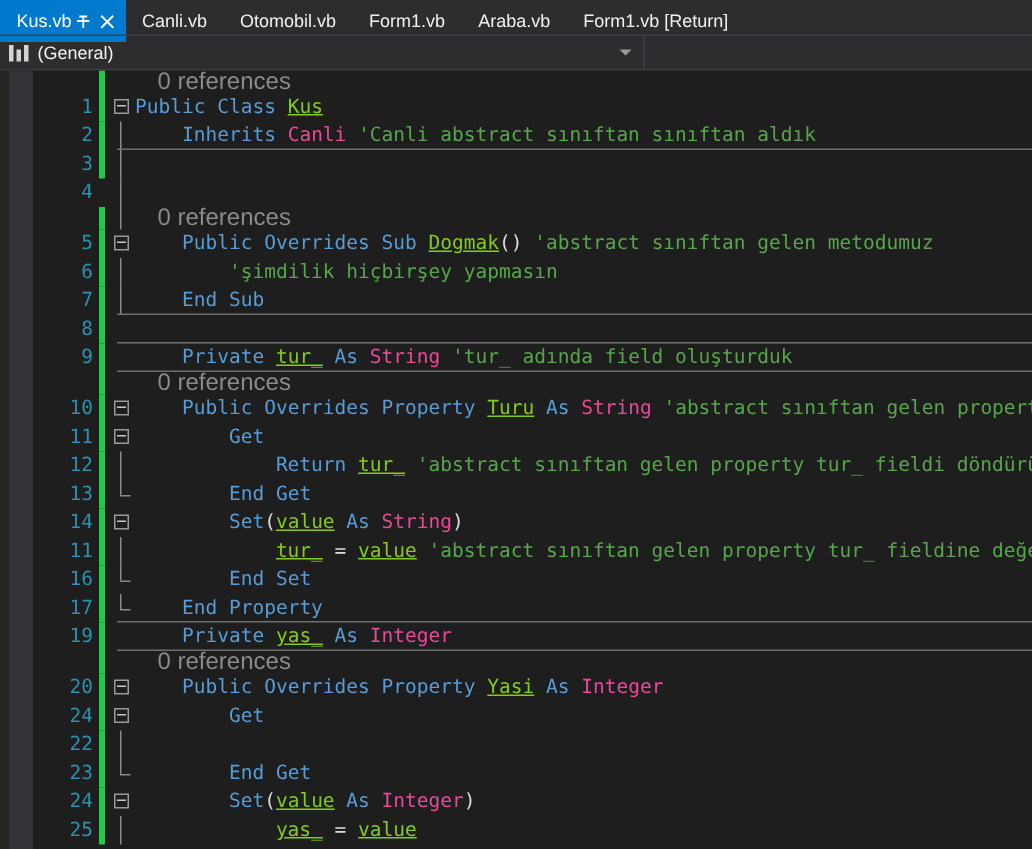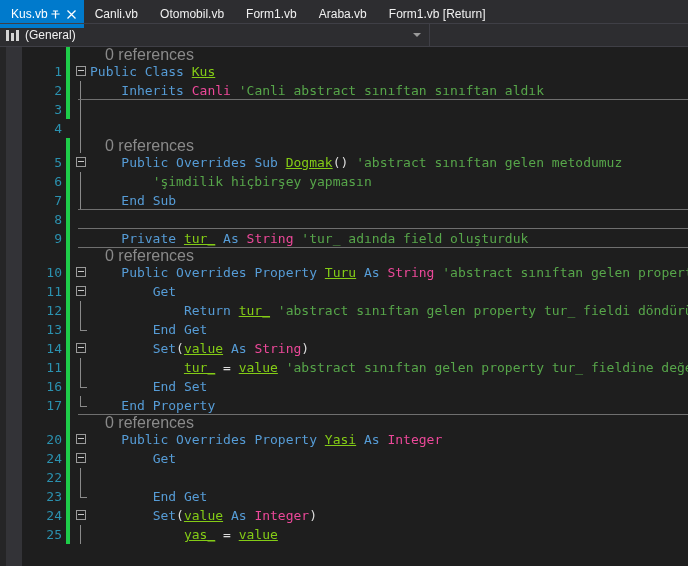--- a/index.html
+++ b/index.html
@@ -308,20 +308,21 @@
       <div class="row"><div class="lineno">9</div><div class="changebar"></div><div class="outline-col"></div><div class="code"><span class="p">    </span><span class="k">Private</span><span class="p"> </span><span class="id">tur_</span><span class="p"> </span><span class="k">As</span><span class="p"> </span><span class="t">String</span><span class="p"> </span><span class="c">'tur_ adında field oluşturduk</span></div><div class="sep"></div></div>
       <div class="row codelens"><div class="changebar"></div><div class="outline-col"></div><div class="codelens-text">0 references</div></div>
       <div class="row"><div class="lineno">10</div><div class="changebar"></div><div class="outline-col"><div class="outline-box"></div></div><div class="code"><span class="p">    </span><span class="k">Public</span><span class="p"> </span><span class="k">Overrides</span><span class="p"> </span><span class="k">Property</span><span class="p"> </span><span class="id">Turu</span><span class="p"> </span><span class="k">As</span><span class="p"> </span><span class="t">String</span><span class="p"> </span><span class="c">'abstract sınıftan gelen property</span></div></div>
       <div class="row"><div class="lineno">11</div><div class="changebar"></div><div class="outline-col"><div class="outline-box"></div></div><div class="code"><span class="p">        </span><span class="k">Get</span></div></div>
       <div class="row"><div class="lineno">12</div><div class="changebar"></div><div class="outline-col"><div class="outline-line"></div></div><div class="code"><span class="p">            </span><span class="k">Return</span><span class="p"> </span><span class="id">tur_</span><span class="p"> </span><span class="c">'abstract sınıftan gelen property tur_ fieldi döndürür</span></div></div>
       <div class="row"><div class="lineno">13</div><div class="changebar"></div><div class="outline-col"><div class="outline-line half-top"></div><div class="outline-tick"></div></div><div class="code"><span class="p">        </span><span class="k">End</span><span class="p"> </span><span class="k">Get</span></div></div>
       <div class="row"><div class="lineno">14</div><div class="changebar"></div><div class="outline-col"><div class="outline-box"></div></div><div class="code"><span class="p">        </span><span class="k">Set</span><span class="p">(</span><span class="id">value</span><span class="p"> </span><span class="k">As</span><span class="p"> </span><span class="t">String</span><span class="p">)</span></div></div>
       <div class="row"><div class="lineno">11</div><div class="changebar"></div><div class="outline-col"><div class="outline-line"></div></div><div class="code"><span class="p">            </span><span class="id">tur_</span><span class="p"> = </span><span class="id">value</span><span class="p"> </span><span class="c">'abstract sınıftan gelen property tur_ fieldine değer verir.</span></div></div>
       <div class="row"><div class="lineno">16</div><div class="changebar"></div><div class="outline-col"><div class="outline-line half-top"></div><div class="outline-tick"></div></div><div class="code"><span class="p">        </span><span class="k">End</span><span class="p"> </span><span class="k">Set</span></div></div>
       <div class="row"><div class="lineno">17</div><div class="changebar"></div><div class="outline-col"><div class="outline-line half-top"></div><div class="outline-tick"></div></div><div class="code"><span class="p">    </span><span class="k">End</span><span class="p"> </span><span class="k">Property</span></div><div class="sep"></div></div>
+      <div class="row"><div class="lineno">19</div><div class="changebar"></div><div class="outline-col"></div><div class="code"><span class="p">    </span><span class="k">Private</span><span class="p"> </span><span class="id">yas_</span><span class="p"> </span><span class="k">As</span><span class="p"> </span><span class="t">Integer</span></div><div class="sep"></div></div>
       <div class="row codelens"><div class="changebar"></div><div class="outline-col"></div><div class="codelens-text">0 references</div></div>
       <div class="row"><div class="lineno">20</div><div class="changebar"></div><div class="outline-col"><div class="outline-box"></div></div><div class="code"><span class="p">    </span><span class="k">Public</span><span class="p"> </span><span class="k">Overrides</span><span class="p"> </span><span class="k">Property</span><span class="p"> </span><span class="id">Yasi</span><span class="p"> </span><span class="k">As</span><span class="p"> </span><span class="t">Integer</span></div></div>
       <div class="row"><div class="lineno">24</div><div class="changebar"></div><div class="outline-col"><div class="outline-box"></div></div><div class="code"><span class="p">        </span><span class="k">Get</span></div></div>
       <div class="row"><div class="lineno">22</div><div class="changebar"></div><div class="outline-col"><div class="outline-line"></div></div></div>
       <div class="row"><div class="lineno">23</div><div class="changebar"></div><div class="outline-col"><div class="outline-line half-top"></div><div class="outline-tick"></div></div><div class="code"><span class="p">        </span><span class="k">End</span><span class="p"> </span><span class="k">Get</span></div></div>
       <div class="row"><div class="lineno">24</div><div class="changebar"></div><div class="outline-col"><div class="outline-box"></div></div><div class="code"><span class="p">        </span><span class="k">Set</span><span class="p">(</span><span class="id">value</span><span class="p"> </span><span class="k">As</span><span class="p"> </span><span class="t">Integer</span><span class="p">)</span></div></div>
       <div class="row"><div class="lineno">25</div><div class="changebar"></div><div class="outline-col"><div class="outline-line"></div></div><div class="code"><span class="p">            </span><span class="id">yas_</span><span class="p"> = </span><span class="id">value</span></div></div>
     </div>
 </div>
 

